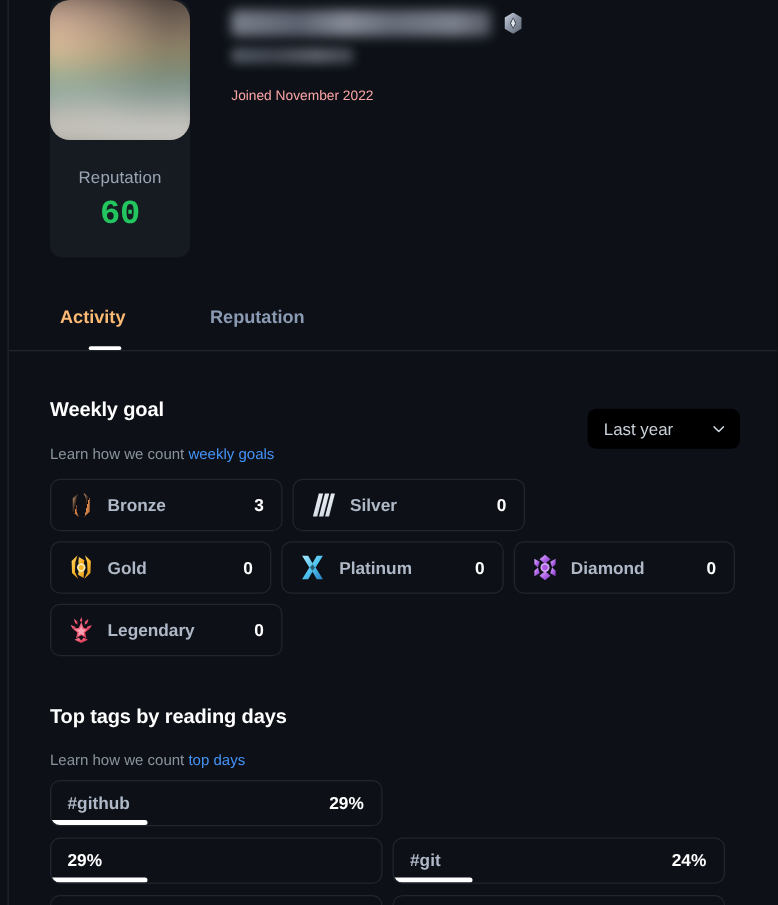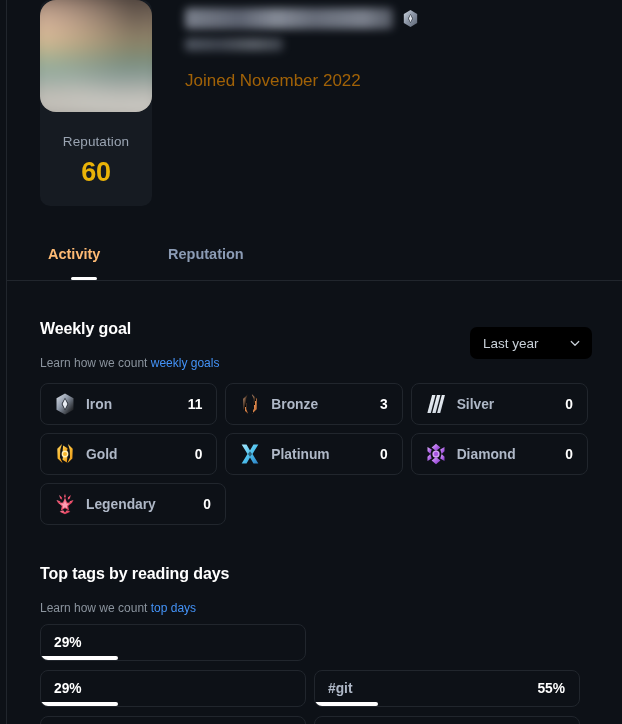--- a/index.html
+++ b/index.html
@@ -96,24 +96,25 @@
     color: #9aa4b2;
     font-size: 13.5px;
     letter-spacing: .1px;
   }
   .rep-value {
     position: absolute;
     left: 0;
     right: 0;
     top: 157px;
     text-align: center;
-    color: #eab308;
+    color: #22c55e;
     font-size: 27px;
     font-weight: bold;
     letter-spacing: -0.3px;
+    font-family: Liberation Mono, monospace;
   }
 
   .identity {
     position: absolute;
     left: 145px;
     top: 8px;
     right: 10px;
   }
   .name-row {
     display: flex;
@@ -138,22 +139,22 @@
     margin-top: 9px;
     width: 98px;
     height: 13px;
     border-radius: 4px;
     background: linear-gradient(90deg,#5f6672 0%,#4a505b 35%,#6a7079 70%,#474d57 100%);
     filter: blur(4px);
     opacity: .8;
   }
   .joined {
     margin-top: 20px;
-    color: #a16207;
-    font-size: 17px;
+    color: #fca5a5;
+    font-size: 11px;
   }
 
   
   .tabs {
     position: absolute;
     left: 7px;
     right: 0;
     top: 232px;
     height: 48px;
     border-bottom: 1px solid #21262d;
@@ -384,39 +385,20 @@
       <svg class="chev" viewBox="0 0 16 16" aria-hidden="true">
         <path d="M3 6 L8 11 L13 6" fill="none" stroke="#c9d1d9" stroke-width="1.6" stroke-linecap="round" stroke-linejoin="round"></path>
       </svg>
     </span>
   </div>
 
   <div class="badge-grid">
 
     <div class="badge-row">
 
-      <div class="badge-card">
-        <span class="badge-icon">
-          <svg viewBox="0 0 24 28" width="22" height="22" aria-hidden="true">
-            <defs>
-              <linearGradient id="gIron" x1="0" y1="0" x2="1" y2="1">
-                <stop offset="0%" stop-color="#d7dde6"></stop>
-                <stop offset="40%" stop-color="#939dad"></stop>
-                <stop offset="100%" stop-color="#5a6personally"></stop>
-                <stop offset="100%" stop-color="#5a636f"></stop>
-              </linearGradient>
-            </defs>
-            <path d="M12 0.6 L22.8 6.8 L22.8 21.2 L12 27.4 L1.2 21.2 L1.2 6.8 Z" fill="url(#gIron)"></path>
-            <path d="M12 6 L16.4 14 L12 22 L7.6 14 Z" fill="#20262f"></path>
-            <path d="M12 7.6 L15.2 14 L12 20.4 L8.8 14 Z" fill="#e6ebf2"></path>
-          </svg>
-        </span>
-        <span class="badge-name">Iron</span>
-        <span class="badge-count">11</span>
-      </div>
 
       <div class="badge-card">
         <span class="badge-icon">
           <svg viewBox="0 0 24 28" width="22" height="22" aria-hidden="true">
             <defs>
               <linearGradient id="gBronze" x1="0" y1="0" x2="1" y2="1">
                 <stop offset="0%" stop-color="#f2b183"></stop>
                 <stop offset="55%" stop-color="#df8murky"></stop>
                 <stop offset="55%" stop-color="#df8a4e"></stop>
                 <stop offset="100%" stop-color="#b3622f"></stop>
@@ -548,36 +530,37 @@
   <div class="top-tags-head">
     <div class="section-title">Top tags by reading days</div>
     <div class="section-sub">
       <span>Learn how we count </span><a href="#">top days</a>
     </div>
   </div>
 
   <div class="tag-grid">
     <div class="tag-row">
       <div class="tag-card">
+        <span class="tag-name">#github</span>
         <span class="tag-pct">29%</span>
         <span class="tag-bar-track">
           <span class="tag-bar-fill" style="width: 29%;"></span>
         </span>
       </div>
     </div>
     <div class="tag-row">
       <div class="tag-card">
         <span class="tag-pct">29%</span>
         <span class="tag-bar-track">
           <span class="tag-bar-fill" style="width: 29%;"></span>
         </span>
       </div>
       <div class="tag-card">
         <span class="tag-name">#git</span>
-        <span class="tag-pct">55%</span>
+        <span class="tag-pct">24%</span>
         <span class="tag-bar-track">
           <span class="tag-bar-fill" style="width: 24%;"></span>
         </span>
       </div>
     </div>
     <div class="tag-row">
       <div class="tag-card"></div>
       <div class="tag-card"></div>
     </div>
   </div>

